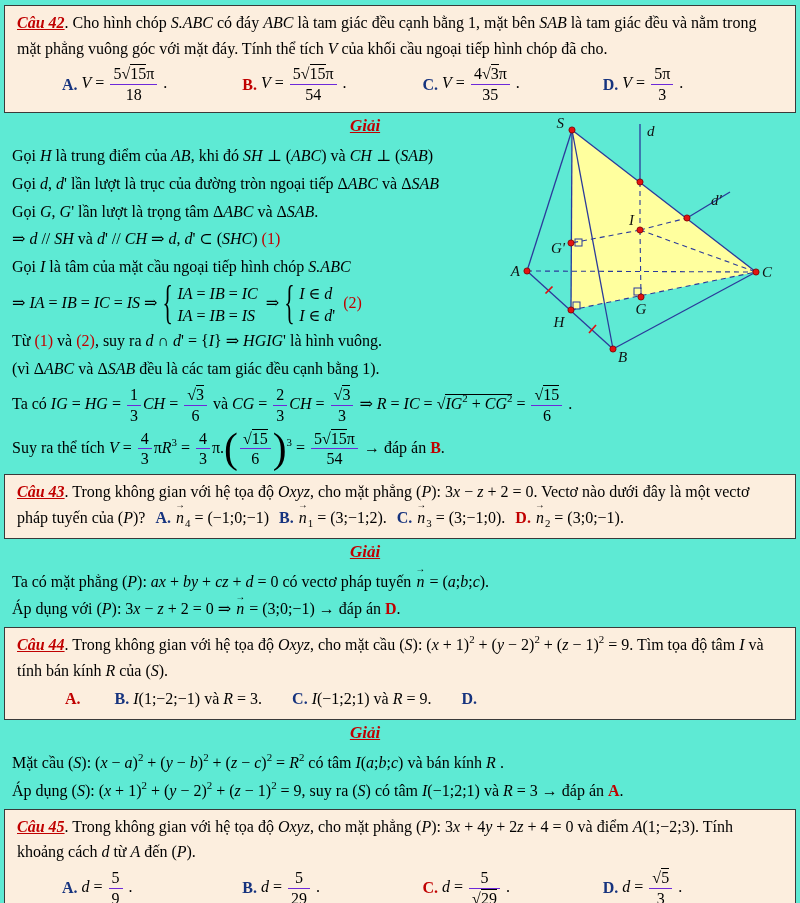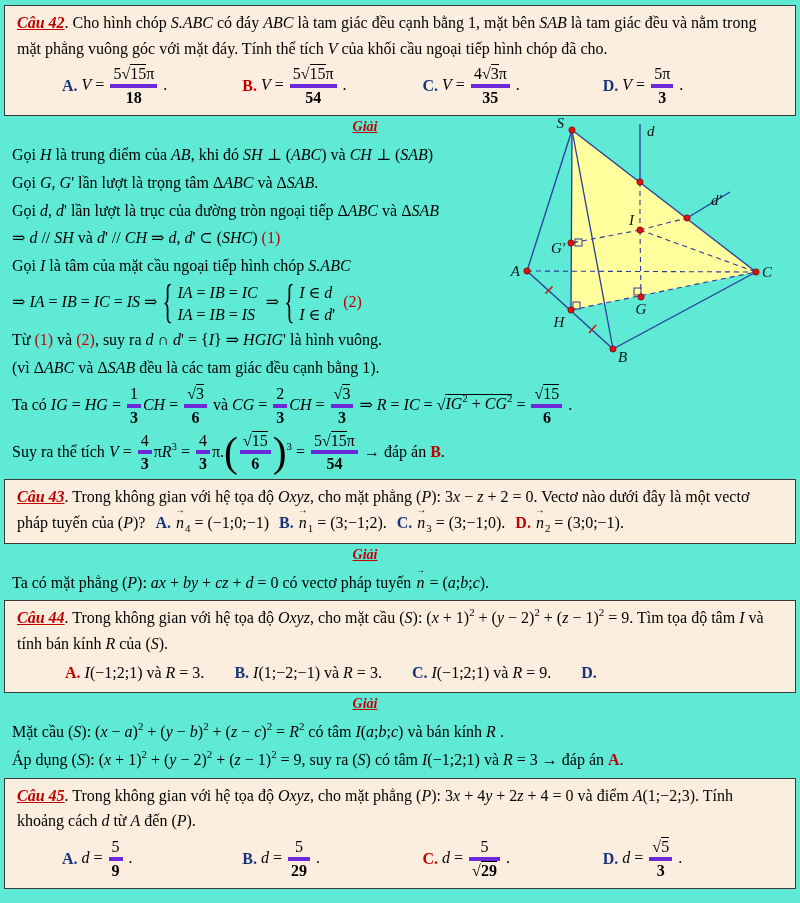--- a/index.html
+++ b/index.html
@@ -14,31 +14,31 @@
   .ansrow{display:flex;align-items:center;padding-left:45px;margin-top:3px;}
   .ansrow .ans{flex:1;display:flex;align-items:center;white-space:nowrap;}
   .ansrow.tight{padding-left:48px;}
   .ansrow.tight .ans{flex:initial;margin-right:30px;}
   .al{font-weight:bold;color:#16337e;}
   .al::after{content:".\00a0";}
   .al.correct{color:#c00000;}
   .ansin{white-space:nowrap;margin-left:10px;}
   
   .giai{width:730px;text-align:center;color:#c00000;font-weight:bold;font-style:italic;
-        text-decoration:underline;margin:2px 0;font-size:14px;}
+        text-decoration:underline;margin:2px 0;font-size:17px;}
   .sol{margin-left:12px;line-height:1.55;margin-top:8px;}
   .sol p{margin:3px 0;}
   .sol p.narrow{max-width:500px;}
   
   .m-i{font-style:italic;}
   .m-b{font-weight:bold;}
   .m-r{color:#c00000;}
   .m-f{display:inline-block;vertical-align:middle;text-align:center;line-height:1.12;margin:1px 2px;}
-  .m-f .num{display:block;border-bottom:4px solid #6d28d9;padding:0 3px 1px 3px;}
-  .m-f .den{display:block;padding:1px 3px 0 3px;font-weight:bold;}
+  .m-f .num{display:block;border-bottom:1px solid #6d28d9;padding:0 3px 1px 3px;}
+  .m-f .den{display:block;padding:1px 3px 0 3px;}
   .m-s{white-space:nowrap;}
   .m-s .rad{font-style:normal;}
   .m-s .sbar{border-top:1px solid #000;}
   .m-up{font-size:0.68em;vertical-align:0.62em;line-height:0;}
   .m-dn{font-size:0.68em;vertical-align:-0.35em;line-height:0;}
   .m-v{position:relative;display:inline-block;font-style:italic;margin:0 1px;}
   .m-v::before{content:"\2192";position:absolute;left:50%;transform:translateX(-50%);
                top:-0.8em;font-size:0.6em;font-style:normal;}
   .m-c{display:inline-flex;flex-direction:column;align-items:flex-start;vertical-align:middle;
        position:relative;padding-left:12px;margin:0 4px;}
@@ -82,22 +82,22 @@
           <span class="al">D</span>
           <span><span class="m-i">V</span> = <span class="m-f"><span class="num">5π</span><span class="den">3</span></span> .</span>
         </span>
     </div>
   </section>
 
   <div class="giai">Giải</div>
 
   <section class="sol">
     <p class="narrow">Gọi <span class="m-i">H</span> là trung điểm của <span class="m-i">AB</span>, khi đó <span class="m-i">SH</span> ⊥ (<span class="m-i">ABC</span>) và <span class="m-i">CH</span> ⊥ (<span class="m-i">SAB</span>)</p>
+    <p class="narrow">Gọi <span class="m-i">d</span>, <span class="m-i">d</span>' lần lượt là trục của đường tròn ngoại tiếp Δ<span class="m-i">ABC</span> và Δ<span class="m-i">SAB</span></p>
     <p class="narrow">Gọi <span class="m-i">G</span>, <span class="m-i">G</span>' lần lượt là trọng tâm Δ<span class="m-i">ABC</span> và Δ<span class="m-i">SAB</span>.</p>
-    <p class="narrow">Gọi <span class="m-i">d</span>, <span class="m-i">d</span>' lần lượt là trục của đường tròn ngoại tiếp Δ<span class="m-i">ABC</span> và Δ<span class="m-i">SAB</span></p>
     <p class="narrow">⇒ <span class="m-i">d</span> // <span class="m-i">SH</span>  và  <span class="m-i">d</span>' // <span class="m-i">CH</span> ⇒ <span class="m-i">d</span>, <span class="m-i">d</span>' ⊂ (<span class="m-i">SHC</span>)   <span class="m-r">(1)</span></p>
     <p class="narrow">Gọi <span class="m-i">I</span> là tâm của mặt cầu ngoại tiếp hình chóp <span class="m-i">S.ABC</span></p>
     <p class="narrow">⇒ <span class="m-i">IA</span> = <span class="m-i">IB</span> = <span class="m-i">IC</span> = <span class="m-i">IS</span> ⇒ <span class="m-c">
           <span class="crow"><span class="m-i">IA</span> = <span class="m-i">IB</span> = <span class="m-i">IC</span></span>
           <span class="crow"><span class="m-i">IA</span> = <span class="m-i">IB</span> = <span class="m-i">IS</span></span>
         </span> ⇒ <span class="m-c">
           <span class="crow"><span class="m-i">I</span> ∈ <span class="m-i">d</span></span>
           <span class="crow"><span class="m-i">I</span> ∈ <span class="m-i">d</span>'</span>
         </span>   <span class="m-r">(2)</span></p>
     <p class="narrow">Từ <span class="m-r">(1)</span> và <span class="m-r">(2)</span>, suy ra <span class="m-i">d</span> ∩ <span class="m-i">d</span>' = <span class="m-lbr">{</span><span class="m-i">I</span><span class="m-rbr">}</span> ⇒ <span class="m-i">HGIG</span>' là hình vuông.</p>
@@ -164,28 +164,28 @@
   </div>
 
   <section class="qbox">
     <p class="stem"><span class="qlabel">Câu 43</span><span>. Trong không gian với hệ tọa độ <span class="m-i">Oxyz</span>, cho mặt phẳng (<span class="m-i">P</span>): 3<span class="m-i">x</span> − <span class="m-i">z</span> + 2 = 0. Vectơ nào dưới đây là một vectơ pháp tuyến của (<span class="m-i">P</span>)?</span><span class="ansin"><span class="al">A</span><span><span class="m-v">n</span><span class="m-dn">4</span> = (−1;0;−1)</span></span><span class="ansin"><span class="al">B</span><span><span class="m-v">n</span><span class="m-dn">1</span> = (3;−1;2).</span></span><span class="ansin"><span class="al">C</span><span><span class="m-v">n</span><span class="m-dn">3</span> = (3;−1;0).</span></span><span class="ansin"><span class="al correct">D</span><span><span class="m-v">n</span><span class="m-dn">2</span> = (3;0;−1).</span></span></p>
   </section>
 
   <div class="giai">Giải</div>
 
   <section class="sol">
     <p>Ta có  mặt phẳng (<span class="m-i">P</span>): <span class="m-i">ax</span> + <span class="m-i">by</span> + <span class="m-i">cz</span> + <span class="m-i">d</span> = 0 có vectơ pháp tuyến <span class="m-v">n</span> = (<span class="m-i">a</span>;<span class="m-i">b</span>;<span class="m-i">c</span>).</p>
+    <p>Áp dụng với (<span class="m-i">P</span>): 3<span class="m-i">x</span> − <span class="m-i">z</span> + 2 = 0 ⇒ <span class="m-v">n</span> = (3;0;−1) → đáp án <span class="m-r"><span class="m-b">D</span></span>.</p>
   </section>
 
   <section class="qbox">
     <p class="stem"><span class="qlabel">Câu 44</span><span>. Trong không gian với hệ tọa độ <span class="m-i">Oxyz</span>, cho mặt cầu (<span class="m-i">S</span>): (<span class="m-i">x</span> + 1)<span class="m-up">2</span> + (<span class="m-i">y</span> − 2)<span class="m-up">2</span> + (<span class="m-i">z</span> − 1)<span class="m-up">2</span> = 9. Tìm tọa độ tâm <span class="m-i">I</span> và tính bán kính <span class="m-i">R</span> của (<span class="m-i">S</span>).</span></p>
     <div class="ansrow tight">
       <span class="ans">
           <span class="al correct">A</span>
-          <span><span class="m-i">I</span>(−1;2;1) và <span class="m-i">R</span> = 3.</span>
         </span>
       <span class="ans">
           <span class="al">B</span>
           <span><span class="m-i">I</span>(1;−2;−1) và <span class="m-i">R</span> = 3.</span>
         </span>
       <span class="ans">
           <span class="al">C</span>
           <span><span class="m-i">I</span>(−1;2;1) và <span class="m-i">R</span> = 9.</span>
         </span>
       <span class="ans">

